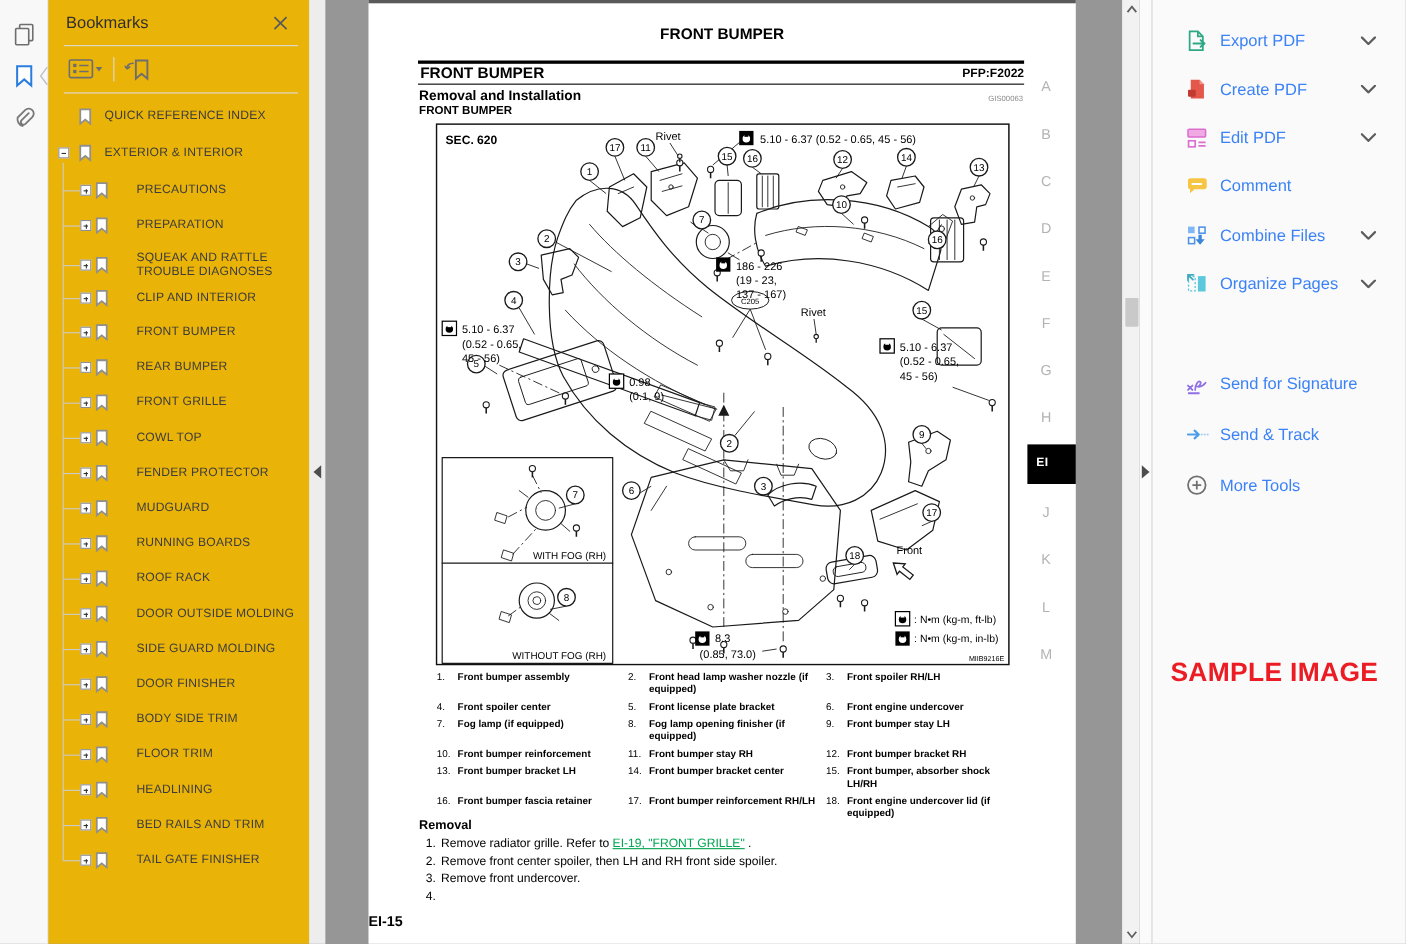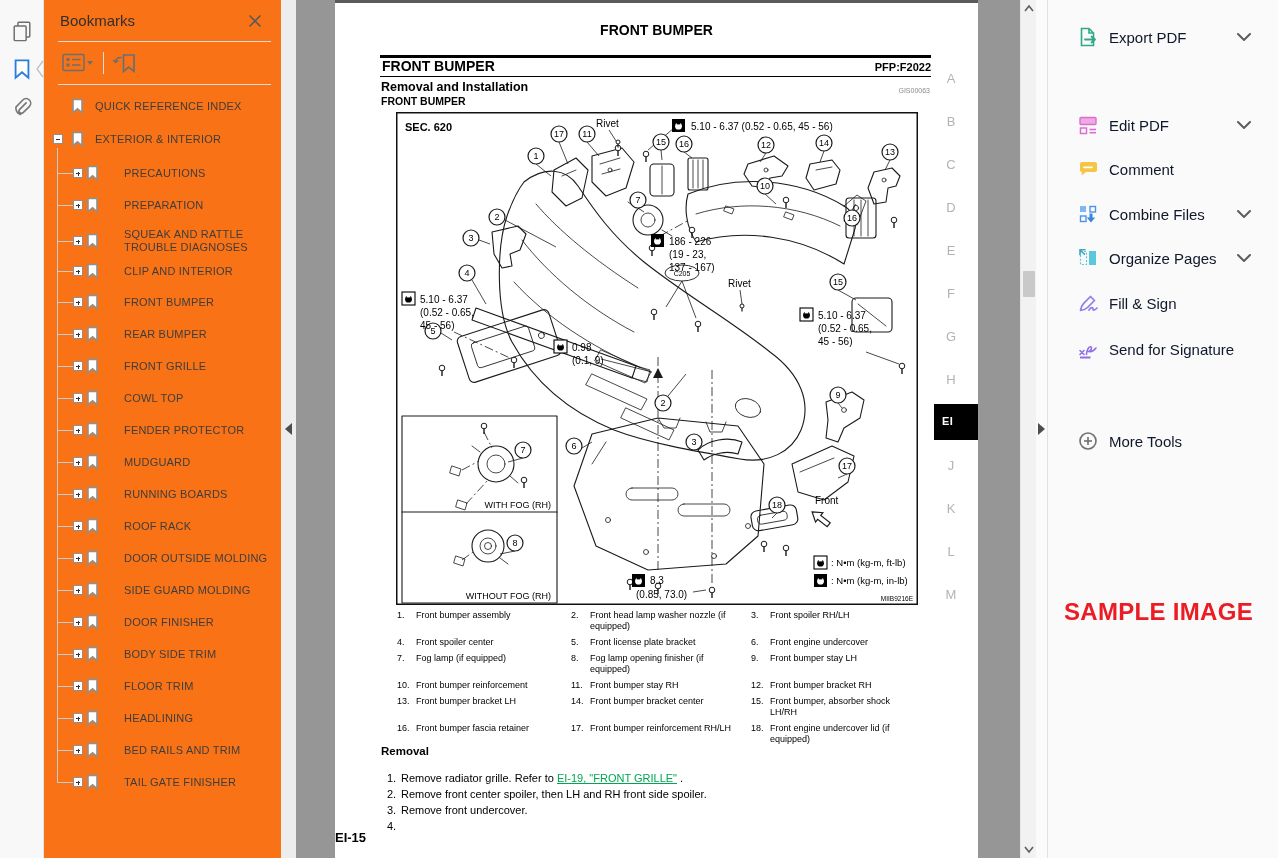--- a/index.html
+++ b/index.html
@@ -6,21 +6,21 @@
   html,body { width:1278px; height:858px; overflow:hidden;
     font-family:"Liberation Sans", sans-serif; background:#969696; }
 
   
   #nav-strip { position:absolute; left:0; top:0; width:44px; height:858px;
     background:#f8f8f8; border-right:1px solid #e3e3e3; }
   .nav-ic { position:absolute; left:11px; width:22px; height:24px; cursor:pointer; }
   #nav-notch { position:absolute; left:36px; top:60px; }
 
   
-  #bm-panel { position:absolute; left:44px; top:0; width:237px; height:858px; background:#f97316; }
+  #bm-panel { position:absolute; left:44px; top:0; width:237px; height:858px; background:#eab308; }
   #bm-title { position:absolute; left:16px; top:12px; font-size:15px; color:#2f2f2f; }
   #bm-close { position:absolute; right:18px; top:13px; width:16px; height:16px; cursor:pointer; }
   .bm-div { position:absolute; left:14px; right:10px; height:1px; background:#dcdcdc; }
   #bm-toolbar { position:absolute; left:18px; top:50px; height:26px; display:flex; align-items:center; }
   .tb-sep { width:1px; height:22px; background:#dcdcdc; margin:0 9px; }
   #bm-tree { position:absolute; left:0; top:0; width:100%; height:858px; font-size:11px; color:#3d3d3d; }
   #bm-guide { position:absolute; left:13px; top:148px; width:1px; height:634px; background:#cbcbcb; }
   .bm-row { position:absolute; left:0; width:100%; height:18px; cursor:pointer; }
   .bm-row .stub { position:absolute; left:13px; top:50%; width:17px; height:1px; background:#cbcbcb; }
   .exp { position:absolute; top:50%; margin-top:-5px; width:10px; height:10px; background:#fff;
@@ -48,24 +48,24 @@
   #pfp { position:absolute; right:47px; top:61px; font-weight:bold; font-size:11px; }
   #sub-title { position:absolute; left:46px; top:80px; font-weight:bold; font-size:12.5px; }
   #gis-code { position:absolute; right:48px; top:87px; font-size:7px; color:#8a8a8a; }
   #sub-sub { position:absolute; left:46px; top:95px; font-weight:bold; font-size:10.5px; }
   #diagram { position:absolute; left:61px; top:112px; }
 
   #parts { position:absolute; left:62px; top:610px; width:524px; display:grid;
     grid-template-columns:174px 180px 168px; row-gap:5px; font-size:9px; line-height:11px; }
   .part { display:flex; }
   .pn { width:19px; flex-shrink:0; }
-  .pt { flex:1; padding-right:8px; }
+  .pt { flex:1; padding-right:8px;font-weight:bold; }
 
   #removal { position:absolute; left:46px; top:745px; width:545px; }
-  #removal h3 { font-size:11.5px; font-weight:bold; margin-bottom:13px; }
+  #removal h3 { font-size:11.5px; font-weight:bold; margin-bottom:2px; }
   .step { display:flex; font-size:11px; line-height:16px; }
   .sn { width:20px; flex-shrink:0; padding-left:6px; }
   .green-link { color:#00a651; text-decoration:underline; cursor:pointer; }
   #page-num { position:absolute; left:0; top:830px; width:580px; text-align:left; font-weight:bold; font-size:13px; }
 
   .mletter { position:absolute; left:606px; width:20px; text-align:center; font-size:13px; color:#b3b3b3; }
   #ei-tab { position:absolute; left:599px; top:404px; width:44px; height:36px; background:#000;
     color:#fff; font-size:11px; font-weight:bold; padding:11px 0 0 8px; letter-spacing:.5px; }
 
   
@@ -75,21 +75,21 @@
   .scr-arrow { position:absolute; left:2px; width:12px; height:12px; }
   #right-handle { position:absolute; left:1036px; top:0; width:11px; height:858px; background:#fbfbfb; }
   #right-handle .tri { position:absolute; left:2px; top:423px; width:0; height:0;
     border-top:6px solid transparent; border-bottom:6px solid transparent; border-left:7px solid #4d4d4d; }
 
   
   #tools { position:absolute; left:1047px; top:0; width:231px; height:858px; background:#fafafa;
     border-left:1px solid #e2e2e2; }
   .tool-row { position:absolute; left:0; width:231px; height:44px; display:flex; align-items:center;
     padding-left:29px; cursor:pointer; }
-  .tool-label { margin-left:10px; font-size:15px; color:#0f172a;text-align:right; }
+  .tool-label { margin-left:10px; font-size:15px; color:#3b82f6;text-align:right; }
   .tool-chev { position:absolute; right:28px; top:50%; margin-top:-4px; }
   #watermark { position:absolute; left:16px; top:598px; font-size:24px; font-weight:bold; color:#ec1c24; letter-spacing:.3px; }
 
   
   svg text { font-family:"Liberation Sans", sans-serif; fill:#000; }
   .dt { font-size:10px; }
   .co circle { fill:#fff; stroke:#1a1a1a; stroke-width:1.2; }
   .co text { font-size:9px; text-anchor:middle; }
   .ln { stroke:#1a1a1a; fill:none; stroke-width:1.1; stroke-linejoin:round; stroke-linecap:round; }
   .thin { stroke-width:.8; }
@@ -744,20 +744,31 @@
     <svg width="22" height="22" viewBox="0 0 22 22">
       <path d="M4.5 2.5 h7.5 l4.5 4.5 v12.5 h-12 z" fill="none" stroke="#2fa886" stroke-width="1.6"></path>
       <path d="M12 2.5 V7 h4.5" fill="none" stroke="#2fa886" stroke-width="1.6"></path>
       <path d="M8 13.5 h9.5 M14.5 10.5 l3.5 3 -3.5 3" fill="none" stroke="#2fa886" stroke-width="1.8" stroke-linecap="round" stroke-linejoin="round"></path>
     </svg>
     <span class="tool-label">Export PDF</span>
     <svg class="tool-chev" width="14" height="8" viewBox="0 0 14 8">
         <polyline points="1,1 7,7 13,1" fill="none" stroke="#5d5d5d" stroke-width="2" stroke-linecap="round"></polyline>
       </svg>
   </div>
+  <div class="tool-row" style="top:59px">
+    <svg width="22" height="22" viewBox="0 0 22 22">
+      <path d="M5.5 2.5 h8 l4 4 v13 h-12 z" fill="#e4574b"></path>
+      <path d="M13.5 2.5 v4 h4" fill="#f2968d"></path>
+      <rect x="3" y="11.5" width="7" height="6.5" rx="1" fill="#c13b30"></rect>
+    </svg>
+    <span class="tool-label">Create PDF</span>
+    <svg class="tool-chev" width="14" height="8" viewBox="0 0 14 8">
+        <polyline points="1,1 7,7 13,1" fill="none" stroke="#5d5d5d" stroke-width="2" stroke-linecap="round"></polyline>
+      </svg>
+  </div>
   <div class="tool-row" style="top:103px">
     <svg width="22" height="22" viewBox="0 0 22 22">
       <rect x="3" y="3.5" width="16" height="7" rx="1" fill="#efa9e3" stroke="#dc6ece" stroke-width="1.4"></rect>
       <rect x="3.5" y="14" width="6" height="5.5" fill="none" stroke="#dc6ece" stroke-width="1.5"></rect>
       <line x1="12.5" y1="15.5" x2="19" y2="15.5" stroke="#dc6ece" stroke-width="1.6"></line>
       <line x1="12.5" y1="18.7" x2="19" y2="18.7" stroke="#dc6ece" stroke-width="1.6"></line>
     </svg>
     <span class="tool-label">Edit PDF</span>
     <svg class="tool-chev" width="14" height="8" viewBox="0 0 14 8">
         <polyline points="1,1 7,7 13,1" fill="none" stroke="#5d5d5d" stroke-width="2" stroke-linecap="round"></polyline>
@@ -786,35 +797,37 @@
     <svg width="22" height="22" viewBox="0 0 22 22">
       <rect x="12" y="4" width="7" height="14" fill="#5bc9db"></rect>
       <rect x="3.5" y="4.5" width="6" height="13" fill="none" stroke="#5bc9db" stroke-width="1.2" stroke-dasharray="2 1.6"></rect>
       <path d="M8 2.8 H3 V7.8 M3 2.8 L7.5 7.3" fill="none" stroke="#3fa9bd" stroke-width="1.6" stroke-linecap="round"></path>
     </svg>
     <span class="tool-label">Organize Pages</span>
     <svg class="tool-chev" width="14" height="8" viewBox="0 0 14 8">
         <polyline points="1,1 7,7 13,1" fill="none" stroke="#5d5d5d" stroke-width="2" stroke-linecap="round"></polyline>
       </svg>
   </div>
-  <div class="tool-row" style="top:281px">
-    <svg width="22" height="22" viewBox="0 0 22 22">
-      <path d="M3.5 18.5 c.6 -3.6 1.6 -5.6 3.2 -7.2 L13.5 4.5 l4 4 -7 7 c-1.6 1.6 -3.6 2.5 -7 3 z" fill="none" stroke="#8b7ff0" stroke-width="1.7" stroke-linejoin="round"></path>
-      <path d="M12 18 c2 -3 4 -3 4 -1 s2 1 4 -1" fill="none" stroke="#8b7ff0" stroke-width="1.7" stroke-linecap="round"></path>
-    </svg>
-    <span class="tool-label">Fill &amp; Sign</span>
-  </div>
   <div class="tool-row" style="top:327px">
     <svg width="22" height="22" viewBox="0 0 22 22">
       <path d="M3 12.5 l4 4 M7 12.5 l-4 4" stroke="#8f6fe8" stroke-width="1.6" stroke-linecap="round" fill="none"></path>
       <path d="M9.5 16.5 c0 -5 3 -8.5 4.5 -7.5 c1.5 1 -.5 4 -2 4.5 c2.5 .5 5 -1 7 -3.5" stroke="#8f6fe8" stroke-width="1.6" stroke-linecap="round" fill="none"></path>
       <line x1="3" y1="19.5" x2="13.5" y2="19.5" stroke="#8f6fe8" stroke-width="2"></line>
     </svg>
     <span class="tool-label">Send for Signature</span>
   </div>
+  <div class="tool-row" style="top:373px">
+    <svg width="22" height="22" viewBox="0 0 22 22">
+      <path d="M3 11 H12.5 M9 7.5 L12.8 11 L9 14.5" fill="none" stroke="#4e9fe8" stroke-width="2" stroke-linecap="round" stroke-linejoin="round"></path>
+      <circle cx="15.5" cy="11" r="1" fill="#a9cff2"></circle>
+        <circle cx="18.2" cy="11" r="1" fill="#a9cff2"></circle>
+        <circle cx="20.9" cy="11" r="1" fill="#a9cff2"></circle>
+    </svg>
+    <span class="tool-label">Send &amp; Track</span>
+  </div>
   <div class="tool-row" style="top:419px">
     <svg width="22" height="22" viewBox="0 0 22 22">
       <circle cx="11" cy="11" r="8" fill="none" stroke="#707070" stroke-width="1.6"></circle>
       <line x1="11" y1="7" x2="11" y2="15" stroke="#707070" stroke-width="1.6"></line>
       <line x1="7" y1="11" x2="15" y2="11" stroke="#707070" stroke-width="1.6"></line>
     </svg>
     <span class="tool-label">More Tools</span>
   </div>
   <div id="watermark">SAMPLE IMAGE</div>
 </div>

